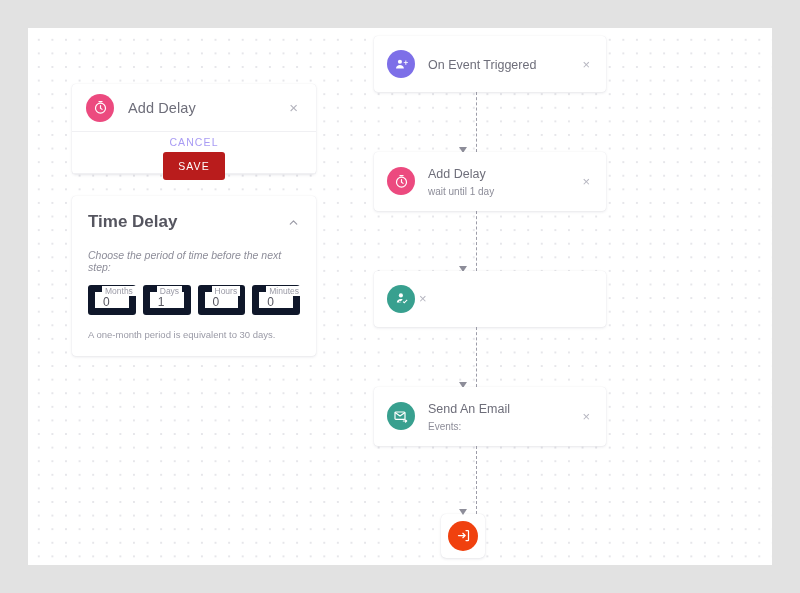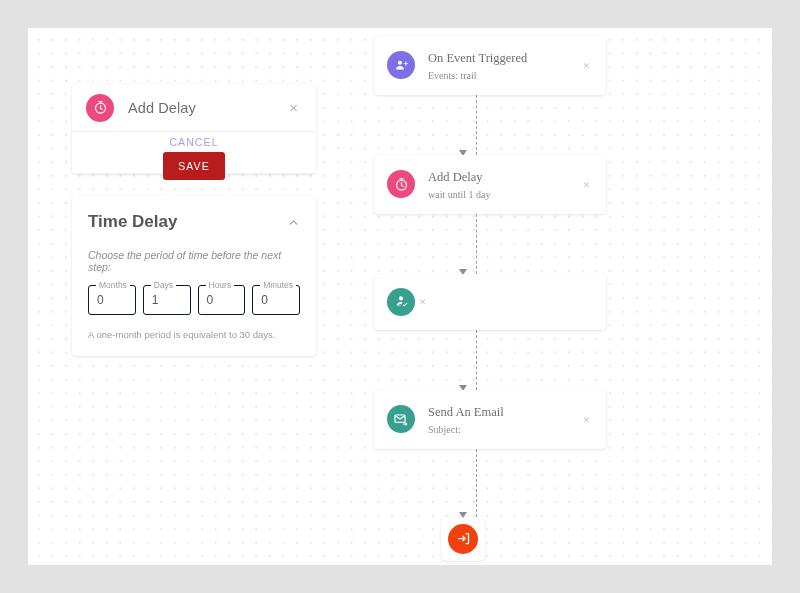--- a/index.html
+++ b/index.html
@@ -127,21 +127,21 @@
     color: #8d8d99;
     margin-bottom: 12px;
     font-style: italic;
   }
 
   .field-row { display: flex; gap: 7px; }
   .field {
     position: relative;
     flex: 1 1 0;
     height: 30px;
-    border: 1px solid #0f172a;
+    border: 7px solid #0f172a;
     border-radius: 3px;
   }
   .field-label {
     position: absolute;
     top: -6px; left: 7px;
     background: #ffffff;
     padding: 0 3px;
     font-size: 8.5px;
     color: #9a9aa6;
   }
@@ -162,21 +162,20 @@
     font-size: 9.5px;
     color: #9a9aa6;
   }
 
   
   #flow {
     position: absolute;
     left: 346px;
     top: 8px;
     width: 232px;
-    font-family: Liberation Serif, serif;
   }
 
   .node {
     position: relative;
     display: flex;
     align-items: center;
     background: #ffffff;
     border-radius: 4px;
     box-shadow: 0 1px 3px rgba(20,20,60,.10), 0 0 1px rgba(20,20,60,.10);
     padding: 12px 12px 12px 13px;
@@ -318,21 +317,20 @@
     <div class="node">
       <span class="node-icon" style="background:#7d6fe8">
         <svg width="15" height="15" viewBox="0 0 24 24" fill="#ffffff">
           <circle cx="9.5" cy="7.5" r="3.3"></circle>
           <path d="M3.2 18.5c0-3.4 2.9-5.6 6.3-5.6s6.3 2.2 6.3 5.6z"></path>
           <path d="M18.2 5.6h1.5v2.6h2.6v1.5h-2.6v2.6h-1.5v-2.6h-2.6V8.2h2.6z"></path>
         </svg>
       </span>
       <span class="node-text">
         <span class="node-title">On Event Triggered</span>
-        <span class="node-sub" style="display:block">Events: trail</span>
       </span>
       <span class="node-close">×</span>
     </div>
 
     <div class="connector">
       <span class="line"></span>
       <span class="arrow"></span>
     </div>
 
     <div class="node">
@@ -374,21 +372,21 @@
     <div class="node">
       <span class="node-icon" style="background:#38a08f">
         <svg width="16" height="16" viewBox="0 0 24 24" fill="none" stroke="#ffffff" stroke-width="1.8" stroke-linecap="round" stroke-linejoin="round">
           <rect x="3" y="6" width="15" height="11" rx="1.4"></rect>
           <path d="M3.6 7l6.9 5 6.9-5"></path>
           <path d="M15.5 19.5h5m-1.8-1.8 1.8 1.8-1.8 1.8"></path>
         </svg>
       </span>
       <span class="node-text">
         <span class="node-title">Send An Email</span>
-        <span class="node-sub" style="display:block">Subject:</span>
+        <span class="node-sub" style="display:block">Events:</span>
       </span>
       <span class="node-close">×</span>
     </div>
 
     <div class="connector" style="height:68px">
       <span class="line"></span>
       <span class="arrow"></span>
     </div>
 
     <div id="end-node-wrap">

